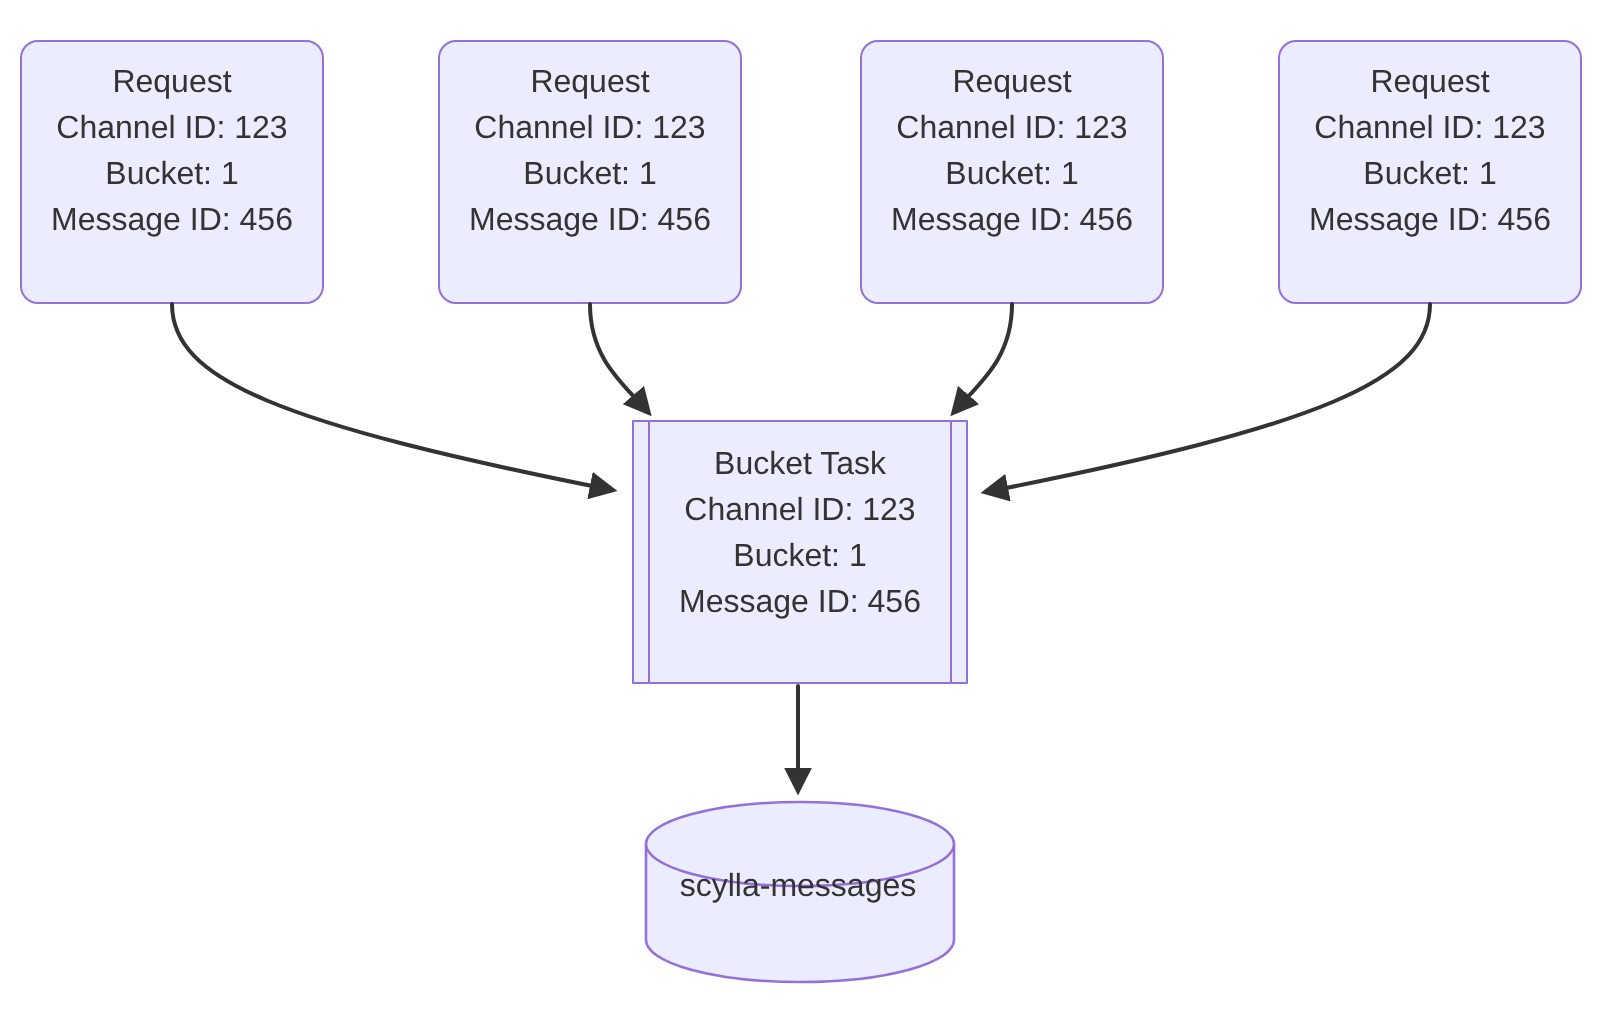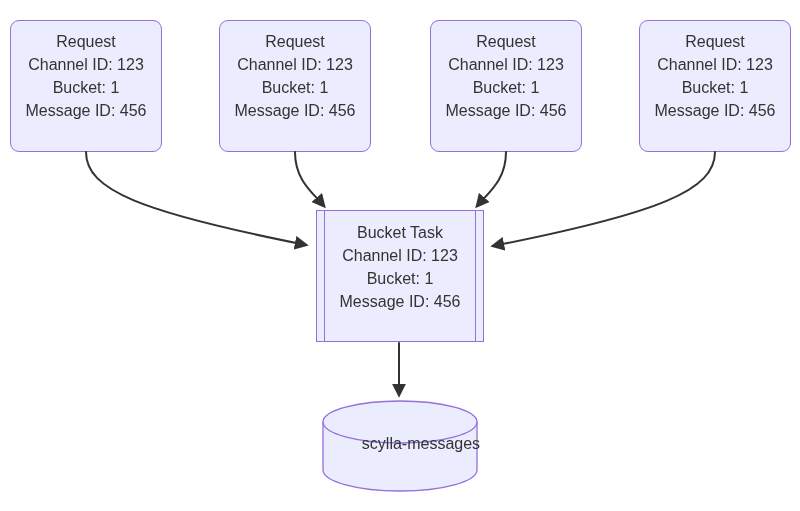--- a/index.html
+++ b/index.html
@@ -55,21 +55,20 @@
   
   .db-label {
     position: absolute;
     left: 323px;
     top: 432px;
     width: 152px;
     text-align: center;
     font-size: 16px;
     line-height: 24px;
     color: var(--text_color, #333333);
-    padding-left: 22px;
   }
   
   svg.layer {
     position: absolute;
     left: 0;
     top: 0;
     pointer-events: none;
   }
   .edge {
     fill: none;

